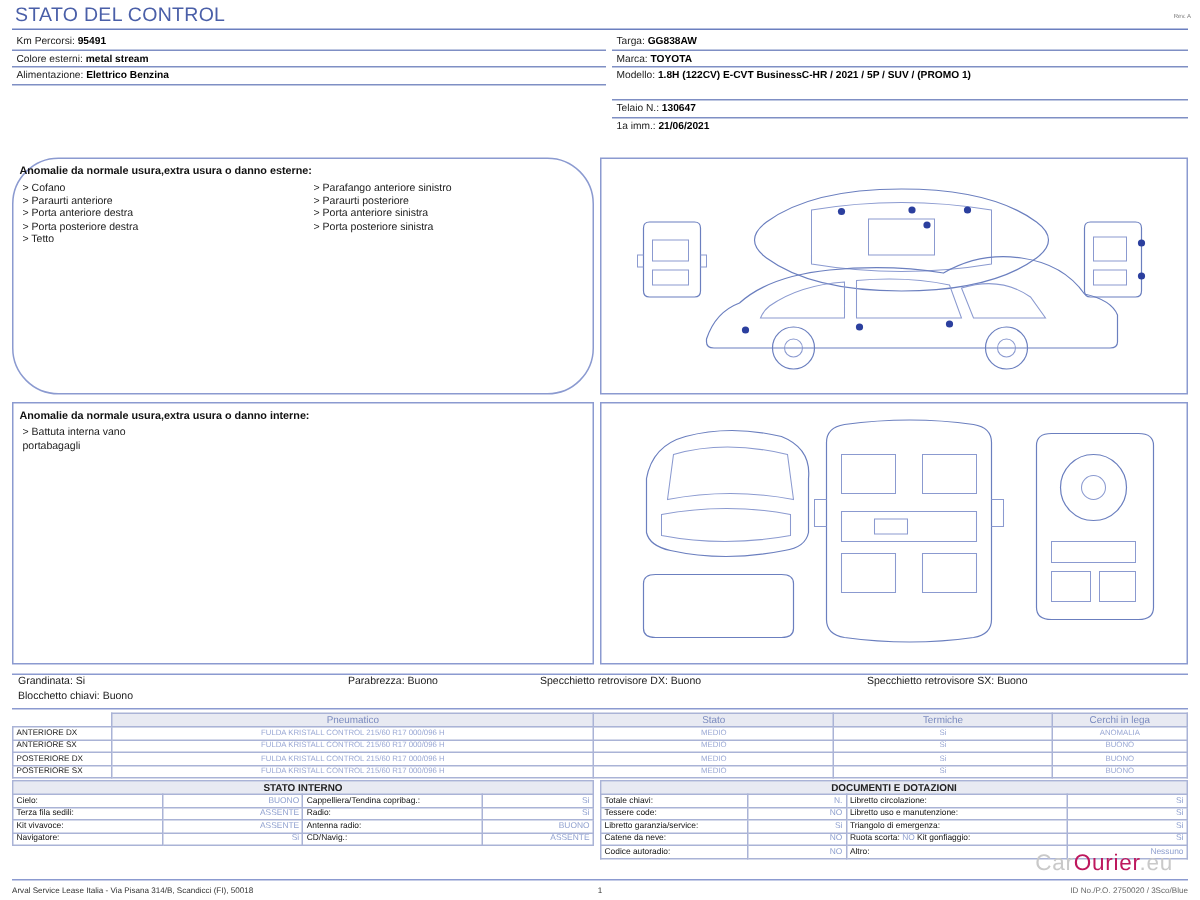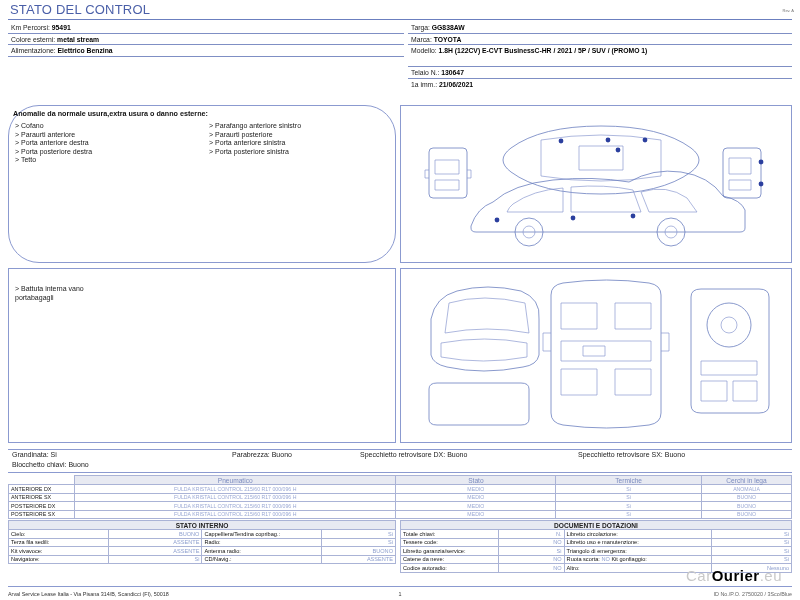--- a/index.html
+++ b/index.html
@@ -74,21 +74,21 @@
   .footer { position:absolute; left:8px; bottom:3px; width:784px; font-size:5.4px; color:#333; }
   .footer .c2 { position:absolute; left:50%; transform:translateX(-50%); }
   .footer .c3 { position:absolute; right:0; color:#666; }
   .hr-foot { position:absolute; left:8px; bottom:13px; width:784px; height:1px; background:#8b9ad0; }
 
   .wm {
     position:absolute; right:18px; bottom:16px;
     font-size:15px; color:#c9c9c9; letter-spacing:0.5px;
     font-family:"Liberation Sans", sans-serif;
   }
-  .wm b { color:#000000; font-weight:bold; }
+  .wm b { color:#be185d; font-weight:normal; }
 </style>
 </head>
 <body>
 
 <div class="page">
 
   <div class="title">STATO DEL CONTROL</div>
   <div class="rev">Rev. A</div>
   <div class="hr-top"></div>
 
@@ -179,20 +179,21 @@
 
       <path class="ln" d="M322 46 q0 -4 4 -4 l30 0 q4 0 4 4 l0 42 q0 4 -4 4 l-30 0 q-4 0 -4 -4 z"></path>
       <path class="ln2" d="M328 52 l22 0 l0 16 l-22 0 z"></path>
       <path class="ln2" d="M328 74 l22 0 l0 10 l-22 0 z"></path>
       <circle class="dmg" cx="360" cy="56" r="2.4"></circle>
       <circle class="dmg" cx="360" cy="78" r="2.4"></circle>
     </svg>
   </div>
 
   <div class="panel" style="left:8px; top:268px; width:388px; height:175px;">
+    <div class="panel-hd">Anomalie da normale usura,extra usura o danno interne:</div>
     <div class="bullets col1">
       <div class="b">&gt; Battuta interna vano</div>
       <div class="b">   portabagagli</div>
     </div>
   </div>
 
   <div class="panel diagram" style="left:400px; top:268px; width:392px; height:175px;">
     <svg width="390" height="173" viewBox="0 0 390 173">
 
       <path class="ln" d="M30 50 q4 -22 26 -28 q30 -8 64 0 q20 8 18 28 l0 36 q-2 10 -16 12 q-40 8 -76 0 q-14 -3 -16 -12 z"></path>

